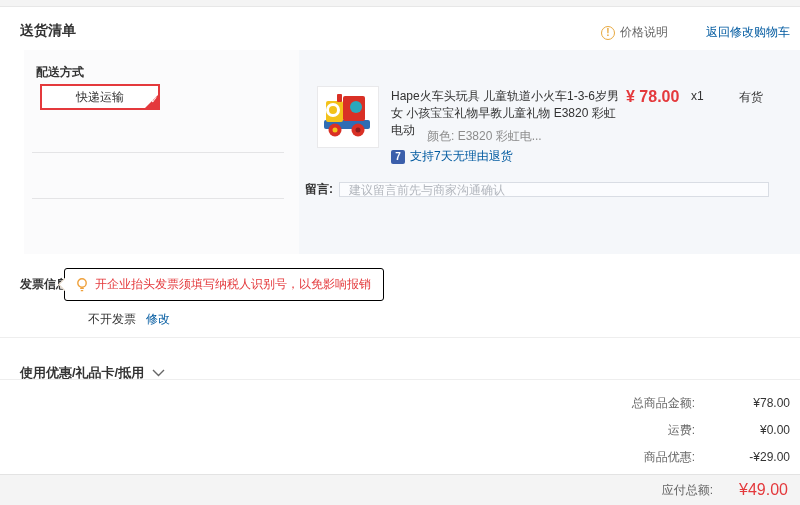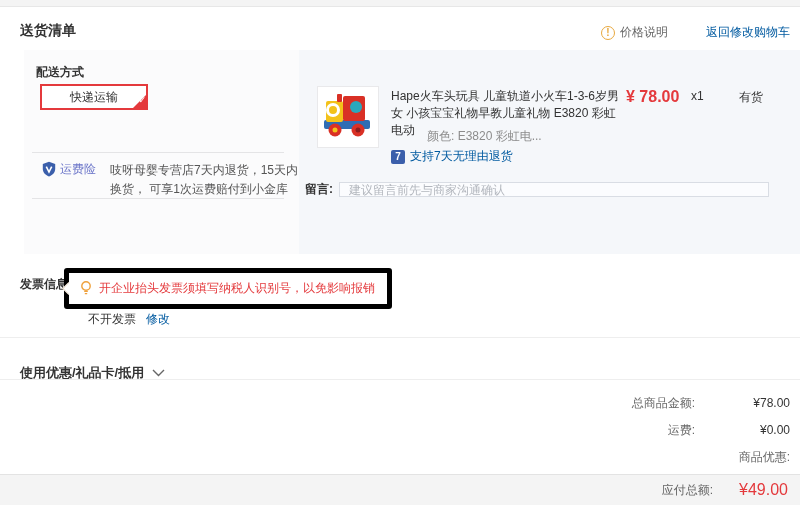--- a/index.html
+++ b/index.html
@@ -24,21 +24,21 @@
   }
   a.blue-link { color:#005aa0; text-decoration:none; cursor:pointer; }
 
   
   .main-panel { left:24px; top:50px; width:784px; height:204px; display:flex; }
   .left-col { width:275px; height:204px; background:#fbfbfc; position:relative; }
   .right-col { flex:1; height:204px; background:#f5f7fa; position:relative; }
 
   .ship-label { left:12px; top:14px; font-weight:bold; color:#333; }
   .ship-btn {
-    left:16px; top:34px; width:108px; height:26px; background:#fff;
+    left:16px; top:34px; width:120px; height:26px; background:#fff;
     border:2px solid #e4393c; text-align:center; line-height:22px; color:#333; cursor:pointer;
   }
   .ship-btn .corner { position:absolute; right:-1px; bottom:-1px; width:0; height:0;
     border-left:15px solid transparent; border-bottom:15px solid #e4393c; }
   .ship-btn .corner-check { position:absolute; right:0; bottom:-3px; color:#fff; font-size:9px; }
 
   .hdivider { left:8px; width:252px; height:0; border-top:1px solid #e4e4e6; }
   .divider-full { left:0; width:800px; height:0; border-top:1px solid #eeeeee; }
 
   .insurance-row { left:17px; top:111px; display:flex; align-items:flex-start; }
@@ -68,22 +68,22 @@
   .message-input {
     width:430px; height:15px; background:#fbfcfe; border:1px solid #d9dde4;
     padding:0 9px; font-size:12px; color:#333; outline:none;
     font-family:"Liberation Sans","DejaVu Sans",sans-serif;
   }
   .message-input::placeholder { color:#b2b6bd; }
 
   
   .invoice-label { left:20px; top:276px; font-weight:bold; color:#333; }
   .invoice-tip {
-    left:64px; top:268px; background:#fff; border:5px solid #000000; border-radius:3px;
-    padding:7px 12px 7px 10px; display:flex; align-items:flex-start; gap:6px;
+    left:64px; top:268px; background:#fff; border:1px solid #000000; border-radius:3px;
+    padding:7px 12px 7px 10px; display:flex; align-items:flex-end; gap:6px;
   }
   .invoice-tip::before {
     content:""; position:absolute; left:-5px; top:11px; width:8px; height:8px; background:#fff;
     border-left:1px solid #e3d5c3; border-bottom:1px solid #e3d5c3; transform:rotate(45deg);
   }
   .invoice-tip-text { color:#e4393c; }
   .invoice-type-row { left:75px; top:311px; display:flex; gap:10px; align-items:center;margin-left:13px; }
 
   
   .coupon-row { left:20px; top:364px; display:flex; align-items:center; gap:8px; font-weight:bold; font-size:13px; color:#333; cursor:pointer; }
@@ -118,31 +118,20 @@
 
 <div class="abs main-panel">
   <div class="left-col">
     <div class="abs ship-label">配送方式</div>
     <div class="abs ship-btn">
       <span>快递运输</span>
       <span class="corner"></span>
       <span class="corner-check">✓</span>
     </div>
     <div class="abs hdivider" style="top:102px;"></div>
-    <div class="abs insurance-row">
-      <svg class="shield-icon" viewBox="0 0 16 16">
-        <path d="M8 0.8 L14.2 3 V8 C14.2 11.8 11.2 14.4 8 15.4 C4.8 14.4 1.8 11.8 1.8 8 V3 Z" fill="#3b5fab"></path>
-        <path d="M5.3 5.6 L8 11 L10.7 5.6" stroke="#ffffff" stroke-width="1.6" fill="none"></path>
-      </svg>
-      <span class="insurance-label">运费险</span>
-      <span class="insurance-desc">
-        <span>吱呀母婴专营店7天内退货，15天内换货，</span>
-        <span>可享1次运费赔付到小金库</span>
-      </span>
-    </div>
     <div class="abs hdivider" style="top:148px;"></div>
   </div>
 
   <div class="right-col">
 
     <div class="abs product-row">
       <div class="product-img">
         <svg viewBox="0 0 60 60" width="60" height="60">
           <rect x="0" y="0" width="60" height="60" fill="#ffffff"></rect>
           <rect x="6" y="33" width="46" height="9" rx="2" fill="#2e6db4"></rect>
@@ -207,19 +196,20 @@
   <div class="summary-row">
     <span class="lbl">总商品金额:</span>
     <span class="val">¥78.00</span>
   </div>
   <div class="summary-row">
     <span class="lbl">运费:</span>
     <span class="val">¥0.00</span>
   </div>
   <div class="summary-row">
     <span class="lbl">商品优惠:</span>
+    <span class="val">-¥29.00</span>
   </div>
 </div>
 
 <div class="abs total-bar">
   <span class="lbl">应付总额:</span>
   <span class="val">¥49.00</span>
 </div>
 
 </body></html>

